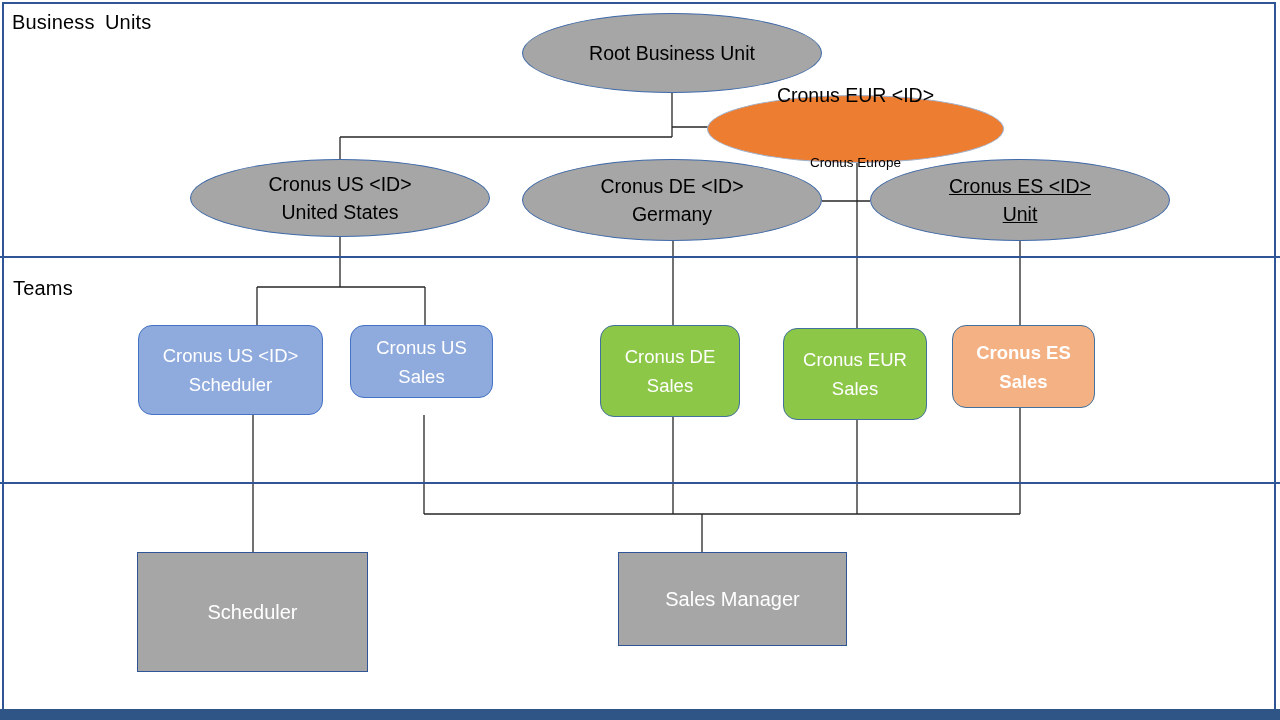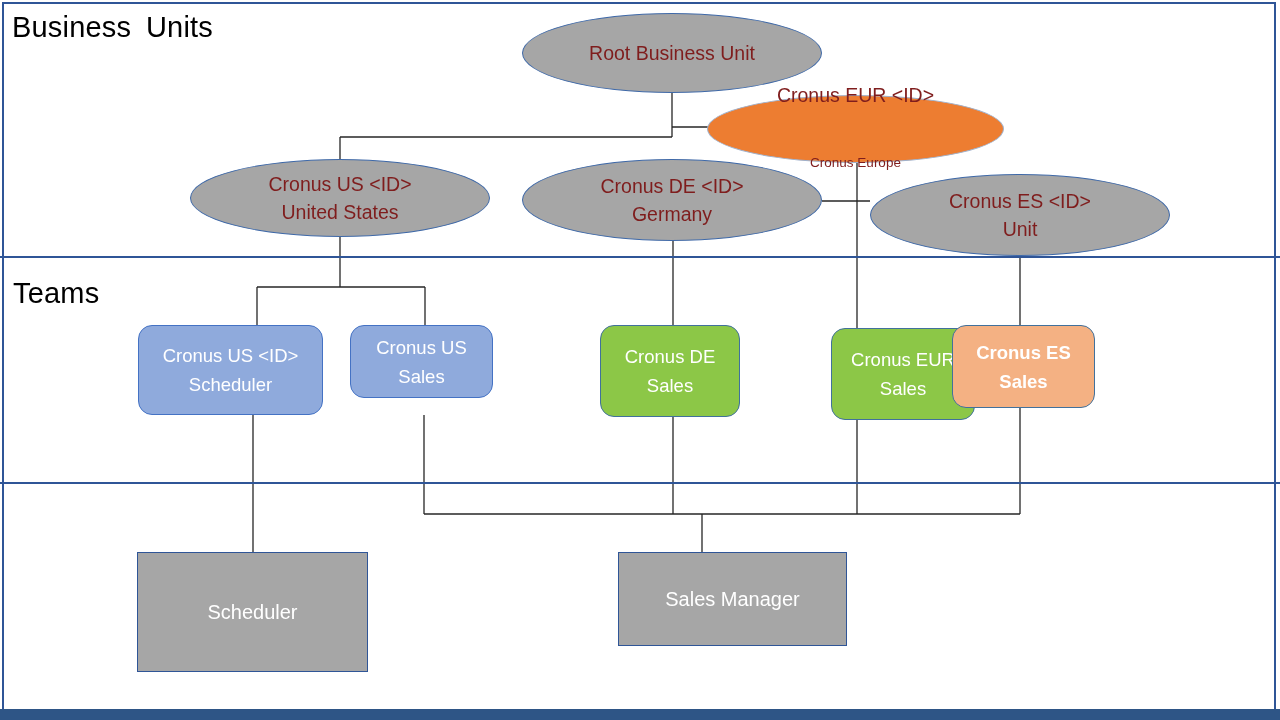--- a/index.html
+++ b/index.html
@@ -11,54 +11,54 @@
   .frame {
     position:absolute; left:2px; top:2px; width:1274px; height:716px;
     border-top:2px solid #2F5597; border-left:2px solid #2F5597; border-right:2px solid #2F5597;
     box-sizing:border-box; pointer-events:none;
   }
   .divider { position:absolute; left:0; width:1280px; height:0; border-top:2px solid #2F5597; }
   .divider.teams { top:256px; }
   .divider.companies { top:482px; }
   .footer-bar { position:absolute; left:0; top:709px; width:1280px; height:11px; background:#2E5586; }
 
-  .section-label { position:absolute; color:#000; font-size:29px; letter-spacing:0.2px; word-spacing:0.22em; }
+  .section-label { position:absolute; color:#000; font-size:20px; letter-spacing:0.2px; word-spacing:0.22em; }
   .label-bu { left:12px; top:11px; }
   .label-teams { left:13px; top:277px; }
   .label-companies { left:10px; top:500px; }
 
   svg.connectors { position:absolute; left:0; top:0; }
   svg.connectors line { stroke:#262626; stroke-width:1.3; }
 
   .ellipse {
     position:absolute; border-radius:50%; box-sizing:border-box;
     display:flex; flex-direction:column; align-items:center; justify-content:center;
-    color:#7f1d1d; text-align:center; line-height:28px; font-size:19.5px;
+    color:#000000; text-align:center; line-height:28px; font-size:19.5px;
   }
   .ellipse.gray { background:#A6A6A6; border:1.5px solid #3F69A8; }
   .ellipse.orange { background:#ED7D31; border:1.5px solid #9FB1CC; }
   .el-root { left:522px; top:13px;  width:300px; height:80px; }
   .el-eur  { left:707px; top:95px;  width:297px; height:68px; line-height:23px; }
   .el-eur .sub { font-size:13.5px;margin-top:44px; }
   .el-us   { left:190px; top:159px; width:300px; height:78px; }
   .el-de   { left:522px; top:159px; width:300px; height:82px;text-align:center; }
-  .el-es   { left:870px; top:174px; width:300px; height:82px; }
+  .el-es   { left:870px; top:159px; width:300px; height:82px;text-decoration:underline; }
 
   .team {
     position:absolute; border-radius:14px; box-sizing:border-box;
     display:flex; flex-direction:column; align-items:center; justify-content:center;
     color:#fff; text-align:center; font-size:18.5px; line-height:29px;
   }
   .team.blue  { background:#8FAADC; border:1.5px solid #4472C4; }
   .team.green { background:#8CC747; border:1.5px solid #41719C; }
   .team.peach { background:#F4B183; border:1.5px solid #41719C; }
   .t-us-sched { left:138px; top:325px; width:185px; height:90px; }
   .t-us-sales { left:350px; top:325px; width:143px; height:73px; }
   .t-de-sales { left:600px; top:325px; width:140px; height:92px; }
-  .t-eur-sales{ left:783px; top:328px; width:144px; height:92px;margin-left:48px; }
+  .t-eur-sales{ left:783px; top:328px; width:144px; height:92px; }
   .t-es-sales { left:952px; top:325px; width:143px; height:83px;font-weight:bold; }
 
   .company {
     position:absolute; background:#A6A6A6; border:1.5px solid #2F5597; box-sizing:border-box;
     display:flex; align-items:center; justify-content:center; color:#fff; font-size:20px;
   }
   .c-sched { left:137px; top:552px; width:231px; height:120px; }
   .c-sales { left:618px; top:552px; width:229px; height:94px; }
 </style>
 </head>

